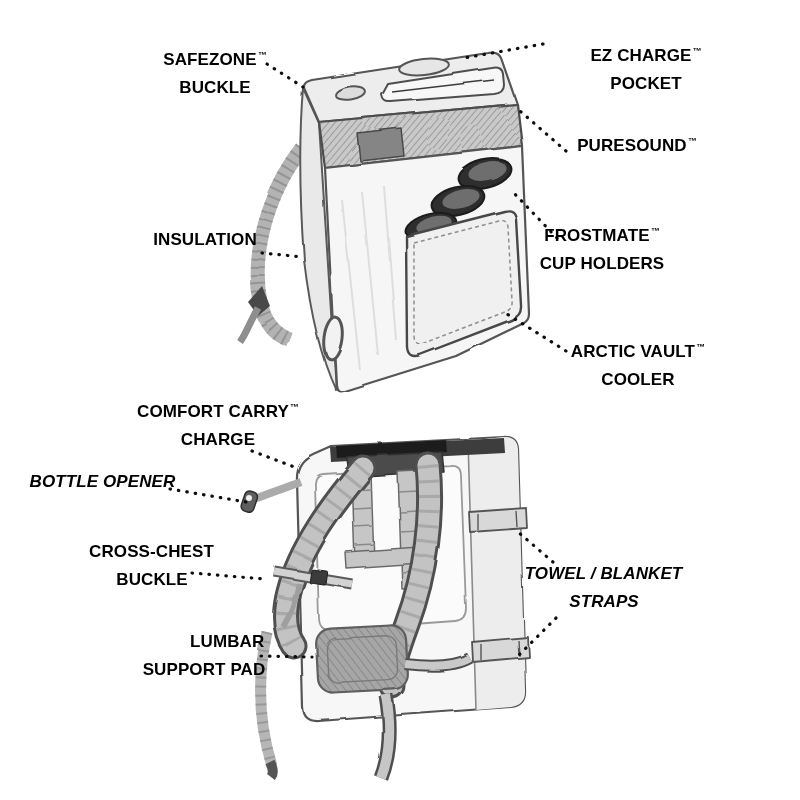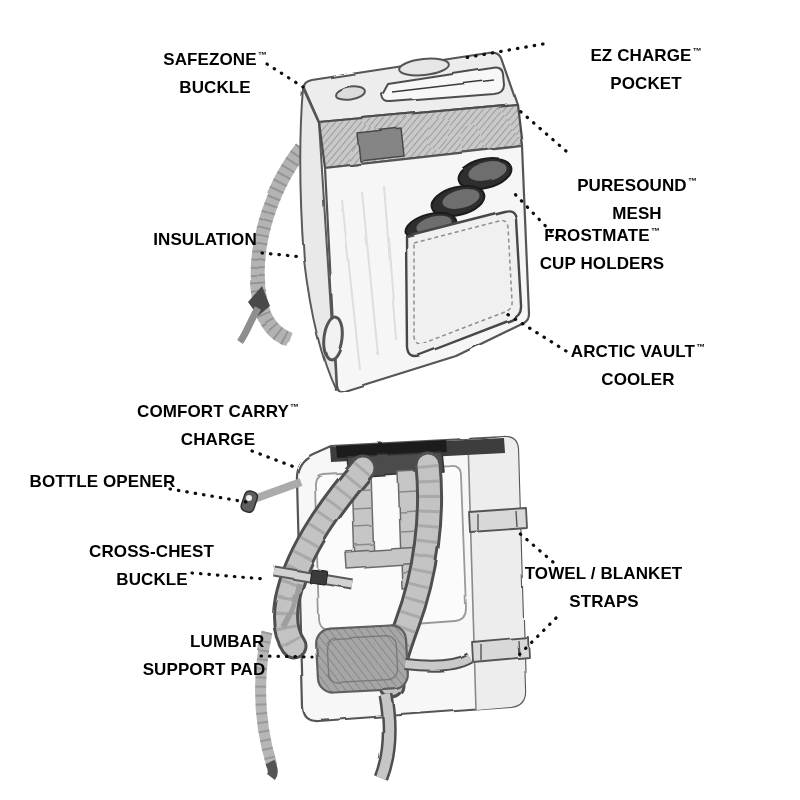--- a/index.html
+++ b/index.html
@@ -181,23 +181,22 @@
     <div class="label" style="left:215px;top:46px;">
       <div><span>SAFEZONE</span><sup>™</sup></div>
       <div>BUCKLE</div>
     </div>
 
     <div class="label" style="left:646px;top:22px;margin-top:20px;">
       <div><span>EZ CHARGE</span><sup>™</sup></div>
       <div>POCKET</div>
     </div>
 
-    <div class="label" style="left:637px;top:132px;margin-top:40px;">
+    <div class="label" style="left:637px;top:132px;">
       <div><span>PURESOUND</span><sup>™</sup></div>
-      <div>MESH</div>
     </div>
 
     <div class="label" style="left:602px;top:222px;">
       <div><span>FROSTMATE</span><sup>™</sup></div>
       <div>CUP HOLDERS</div>
     </div>
 
     <div class="label" style="left:205px;top:226px;">
       <div>INSULATION</div>
     </div>
@@ -205,34 +204,34 @@
     <div class="label" style="left:638px;top:338px;">
       <div><span>ARCTIC VAULT</span><sup>™</sup></div>
       <div>COOLER</div>
     </div>
 
     <div class="label" style="left:218px;top:398px;">
       <div><span>COMFORT CARRY</span><sup>™</sup></div>
       <div>CHARGE</div>
     </div>
 
-    <div class="label" style="left:103px;top:468px;">
+    <div class="label" style="left:103px;top:468px;font-style:italic;">
       <div><span>BOTTLE OPENER</span><sup></sup></div>
       <div></div>
     </div>
 
     <div class="label" style="left:133px;top:538px;margin-left:19px;">
       <div><span>CROSS-CHEST</span><sup></sup></div>
       <div>BUCKLE</div>
     </div>
 
     <div class="label" style="left:204px;top:628px;text-align:right;">
       <div><span>LUMBAR</span><sup></sup></div>
       <div>SUPPORT PAD</div>
     </div>
 
-    <div class="label" style="left:604px;top:560px;">
+    <div class="label" style="left:604px;top:560px;font-style:italic;">
       <div><span>TOWEL / BLANKET</span><sup></sup></div>
       <div>STRAPS</div>
     </div>
 
   </div>
 </div>
 
 </body></html>

